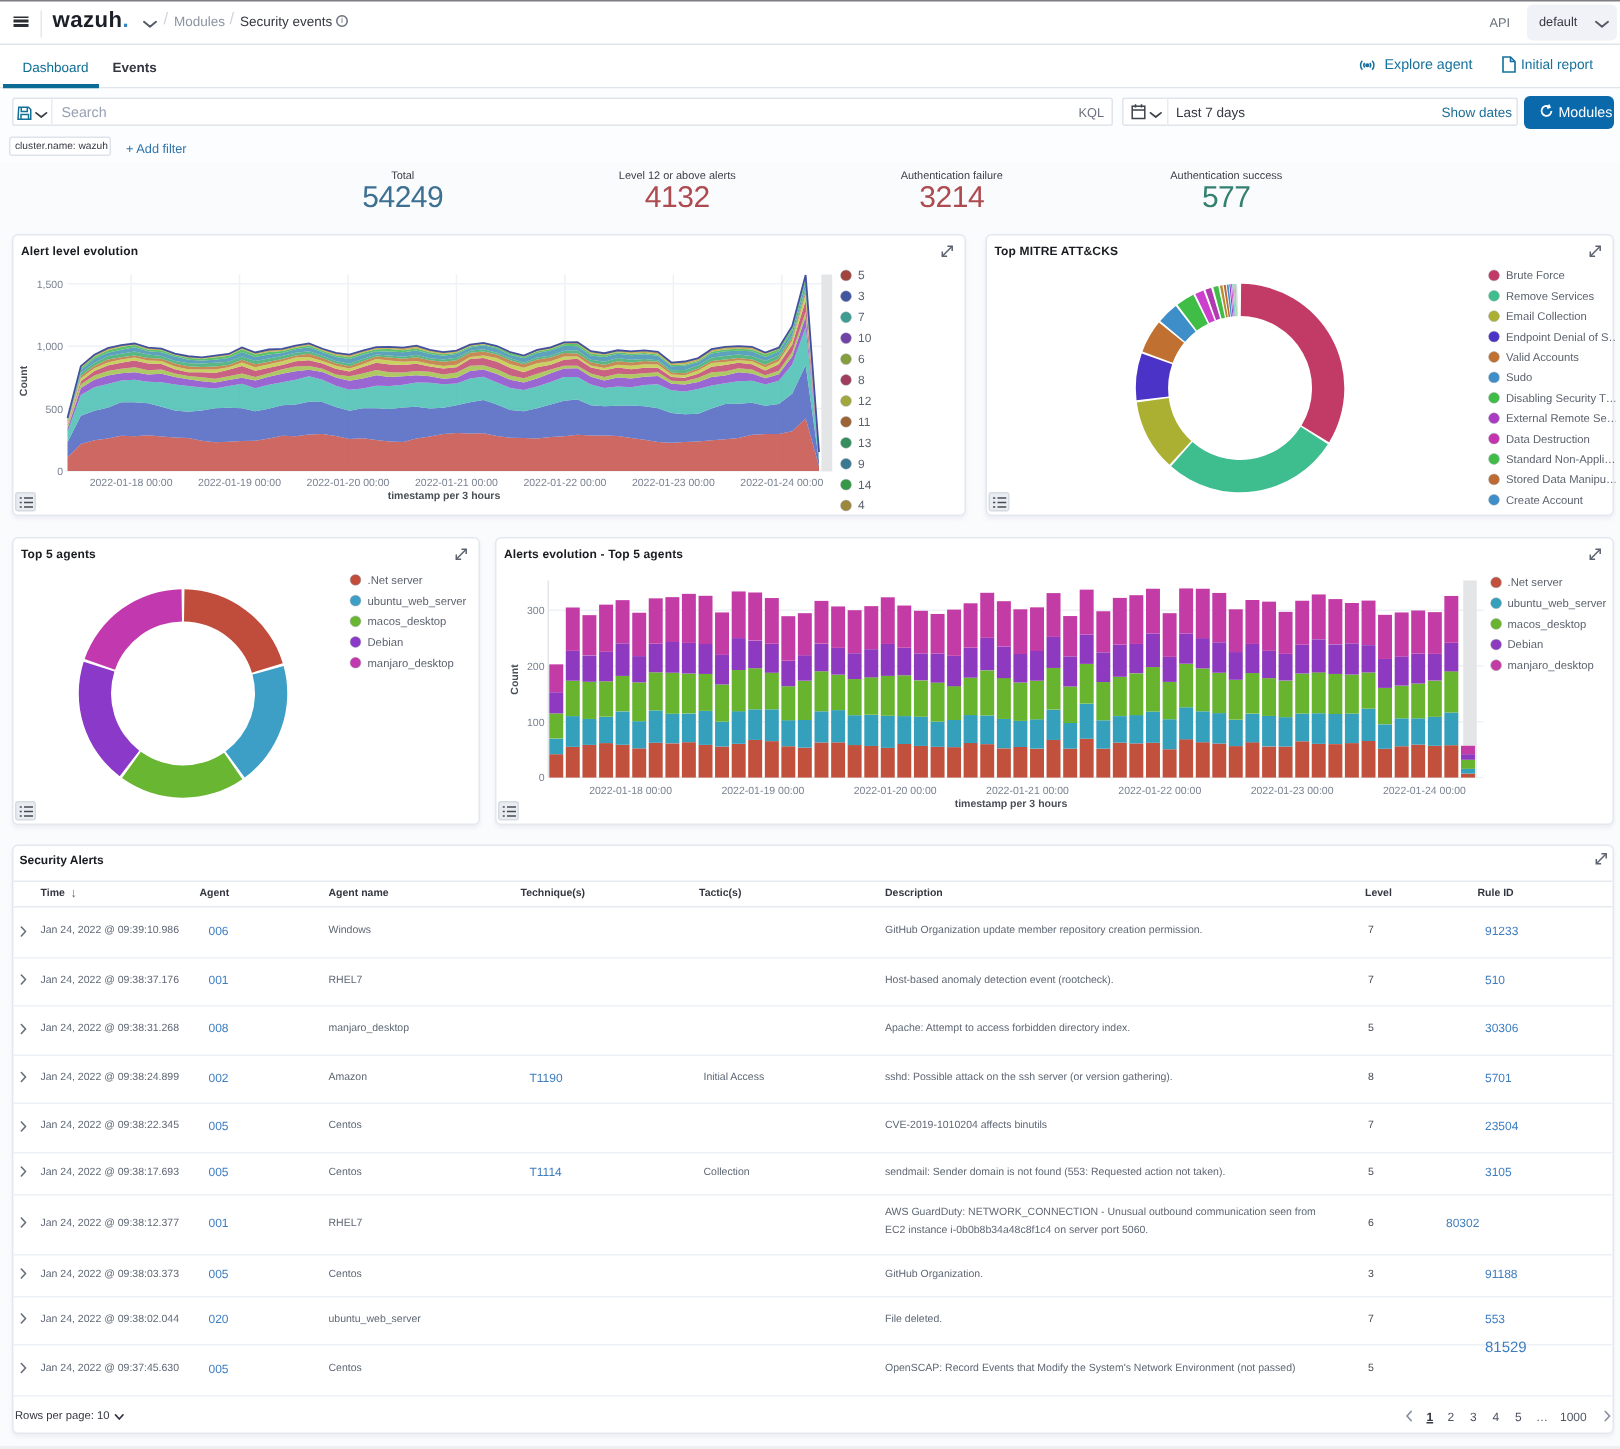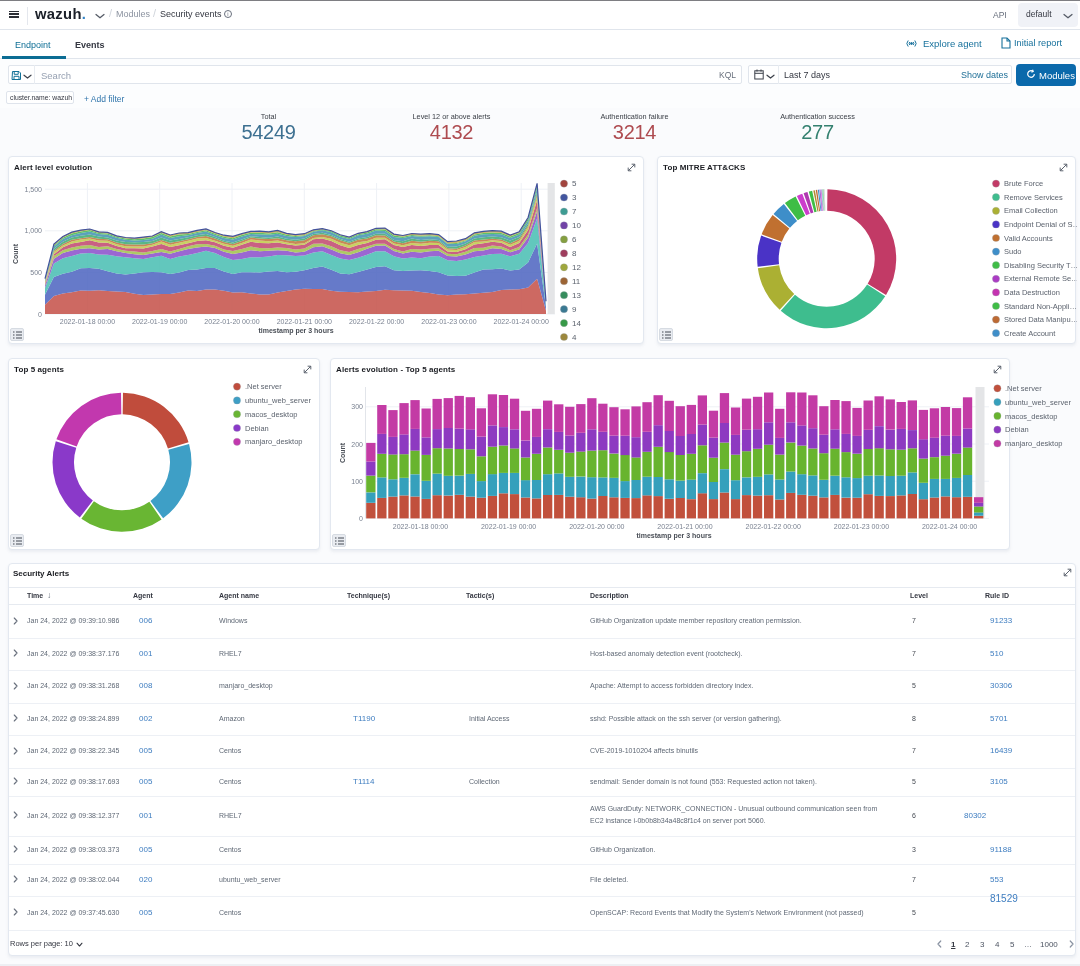--- a/index.html
+++ b/index.html
@@ -32,21 +32,21 @@
 <div class="abs" style="left:993px;top:10px;font-size:8.5px;color:#69707d">API</div>
 <div class="abs" style="left:1018px;top:3px;width:60px;height:24px;background:#f0f2f7;border-radius:4px"></div>
 <div class="abs" style="left:1026px;top:9px;font-size:8.5px;color:#343741">default</div>
 <div class="abs" style="left:1063px;top:12px">
     <svg width="10" height="8" viewBox="0 0 10 8">
       <polyline points="1,2.56 5.0,5.76 9,2.56" fill="none" stroke="#555b66" stroke-width="1.3" stroke-linecap="round" stroke-linejoin="round"></polyline>
     </svg>
   </div>
 
 <div class="abs" style="left:0;top:30px;width:1080px;height:29px;background:#fff;border-bottom:1px solid #e0e5ec"></div>
-<div class="abs" style="left:15px;top:40px;font-size:9px;font-weight:500;color:#0c6d94">Endpoint</div>
+<div class="abs" style="left:15px;top:40px;font-size:9px;font-weight:500;color:#0c6d94">Dashboard</div>
 <div class="abs" style="left:2px;top:56px;width:64px;height:2.5px;background:#0c6d94"></div>
 <div class="abs" style="left:75px;top:40px;font-size:9px;font-weight:700;color:#343741">Events</div>
 <div class="abs" style="left:906px;top:38px">
 <svg width="11" height="11" viewBox="0 0 11 11">
       <g fill="none" stroke="#17719c" stroke-width="1">
 <path d="M2.2 2.5 A4.5 4.5 0 0 0 2.2 8.5"></path>
         <path d="M8.8 2.5 A4.5 4.5 0 0 1 8.8 8.5"></path>
 <path d="M3.8 4 A2.3 2.3 0 0 0 3.8 7"></path>
         <path d="M7.2 4 A2.3 2.3 0 0 1 7.2 7"></path>
 <circle cx="5.5" cy="5.5" r="0.9" fill="#17719c"></circle>
@@ -115,21 +115,21 @@
 <div class="abs" style="left:10px;top:94px;font-size:6.8px;color:#343741">cluster.name: wazuh</div>
 <div class="abs" style="left:84px;top:93.5px;font-size:8.5px;color:#2f74ab">+ Add filter</div>
 
 <div class="abs" style="left:177px;top:112px;width:183px;text-align:center;font-size:7.3px;color:#3c4048">Total</div>
 <div class="abs" style="left:177px;top:121px;width:183px;text-align:center;font-size:20px;color:#3d7091;letter-spacing:-0.3px">54249</div>
 <div class="abs" style="left:360px;top:112px;width:183px;text-align:center;font-size:7.3px;color:#3c4048">Level 12 or above alerts</div>
 <div class="abs" style="left:360px;top:121px;width:183px;text-align:center;font-size:20px;color:#ae4b50;letter-spacing:-0.3px">4132</div>
 <div class="abs" style="left:543px;top:112px;width:183px;text-align:center;font-size:7.3px;color:#3c4048">Authentication failure</div>
 <div class="abs" style="left:543px;top:121px;width:183px;text-align:center;font-size:20px;color:#ae4b50;letter-spacing:-0.3px">3214</div>
 <div class="abs" style="left:726px;top:112px;width:183px;text-align:center;font-size:7.3px;color:#3c4048">Authentication success</div>
-<div class="abs" style="left:726px;top:121px;width:183px;text-align:center;font-size:20px;color:#348170;letter-spacing:-0.3px">277</div>
+<div class="abs" style="left:726px;top:121px;width:183px;text-align:center;font-size:20px;color:#348170;letter-spacing:-0.3px">577</div>
 <div class="card" style="left:8px;top:156px;width:636px;height:188px">
     <div class="ct">Alert level evolution</div>
     <div style="position:absolute;right:6px;top:5px">
       <svg width="11" height="11" viewBox="0 0 11 11">
         <g stroke="#5c636e" stroke-width="1" fill="none">
           <line x1="2.2" y1="8.8" x2="8.8" y2="2.2"></line>
           <polyline points="5.6,2.2 8.8,2.2 8.8,5.4" fill="none"></polyline>
           <polyline points="2.2,5.6 2.2,8.8 5.4,8.8" fill="none"></polyline>
         </g>
       </svg>
@@ -315,21 +315,21 @@
           <line x1="0" y1="1" x2="1.5" y2="1"></line>
           <line x1="3" y1="1" x2="9" y2="1"></line>
           <line x1="0" y1="4" x2="1.5" y2="4"></line>
           <line x1="3" y1="4" x2="9" y2="4"></line>
           <line x1="0" y1="7" x2="1.5" y2="7"></line>
           <line x1="3" y1="7" x2="9" y2="7"></line>
         </g>
       </svg>
     </div>
   </div>
-<div class="card" style="left:330px;top:358px;width:680px;height:192px">
+<div class="card" style="left:330px;top:358px;width:746px;height:192px">
     <div class="ct">Alerts evolution - Top 5 agents</div>
     <div style="position:absolute;right:6px;top:5px">
       <svg width="11" height="11" viewBox="0 0 11 11">
         <g stroke="#5c636e" stroke-width="1" fill="none">
           <line x1="2.2" y1="8.8" x2="8.8" y2="2.2"></line>
           <polyline points="5.6,2.2 8.8,2.2 8.8,5.4" fill="none"></polyline>
           <polyline points="2.2,5.6 2.2,8.8 5.4,8.8" fill="none"></polyline>
         </g>
       </svg>
     </div>
@@ -731,21 +731,21 @@
 <div class="abs" style="left:12px;top:746.8px">
     <svg width="7" height="8" viewBox="0 0 7 8">
       <polyline points="2.24,1 5.04,4.0 2.24,7" fill="none" stroke="#69707d" stroke-width="1.1" stroke-linecap="round" stroke-linejoin="round"></polyline>
     </svg>
   </div>
 <div class="abs" style="left:27px;top:747.2px;font-size:7px;color:#5f6875">Jan 24, 2022 @ 09:38:22.345</div>
 <div class="abs" style="left:139px;top:746.2px;font-size:8px;color:#3e7dc0">005</div>
 <div class="abs" style="left:219px;top:747.2px;font-size:7px;color:#5f6875">Centos</div>
 <div class="abs" style="left:590px;top:745.2px;width:310px;font-size:7px;color:#5f6875;line-height:12px">CVE-2019-1010204 affects binutils</div>
 <div class="abs" style="left:912px;top:747.2px;font-size:7px;color:#454a52">7</div>
-<div class="abs" style="left:990px;top:746.2px;font-size:8px;color:#3e7dc0">16439</div>
+<div class="abs" style="left:990px;top:746.2px;font-size:8px;color:#3e7dc0">23504</div>
 <div class="abs" style="left:9px;top:767.5px;width:1066px;height:1px;background:#edf0f5"></div>
 <div class="abs" style="left:12px;top:777.0px">
     <svg width="7" height="8" viewBox="0 0 7 8">
       <polyline points="2.24,1 5.04,4.0 2.24,7" fill="none" stroke="#69707d" stroke-width="1.1" stroke-linecap="round" stroke-linejoin="round"></polyline>
     </svg>
   </div>
 <div class="abs" style="left:27px;top:777.5px;font-size:7px;color:#5f6875">Jan 24, 2022 @ 09:38:17.693</div>
 <div class="abs" style="left:139px;top:776.5px;font-size:8px;color:#3e7dc0">005</div>
 <div class="abs" style="left:219px;top:777.5px;font-size:7px;color:#5f6875">Centos</div>
 <div class="abs" style="left:353px;top:776.5px;font-size:8px;color:#3e7dc0">T1114</div>

